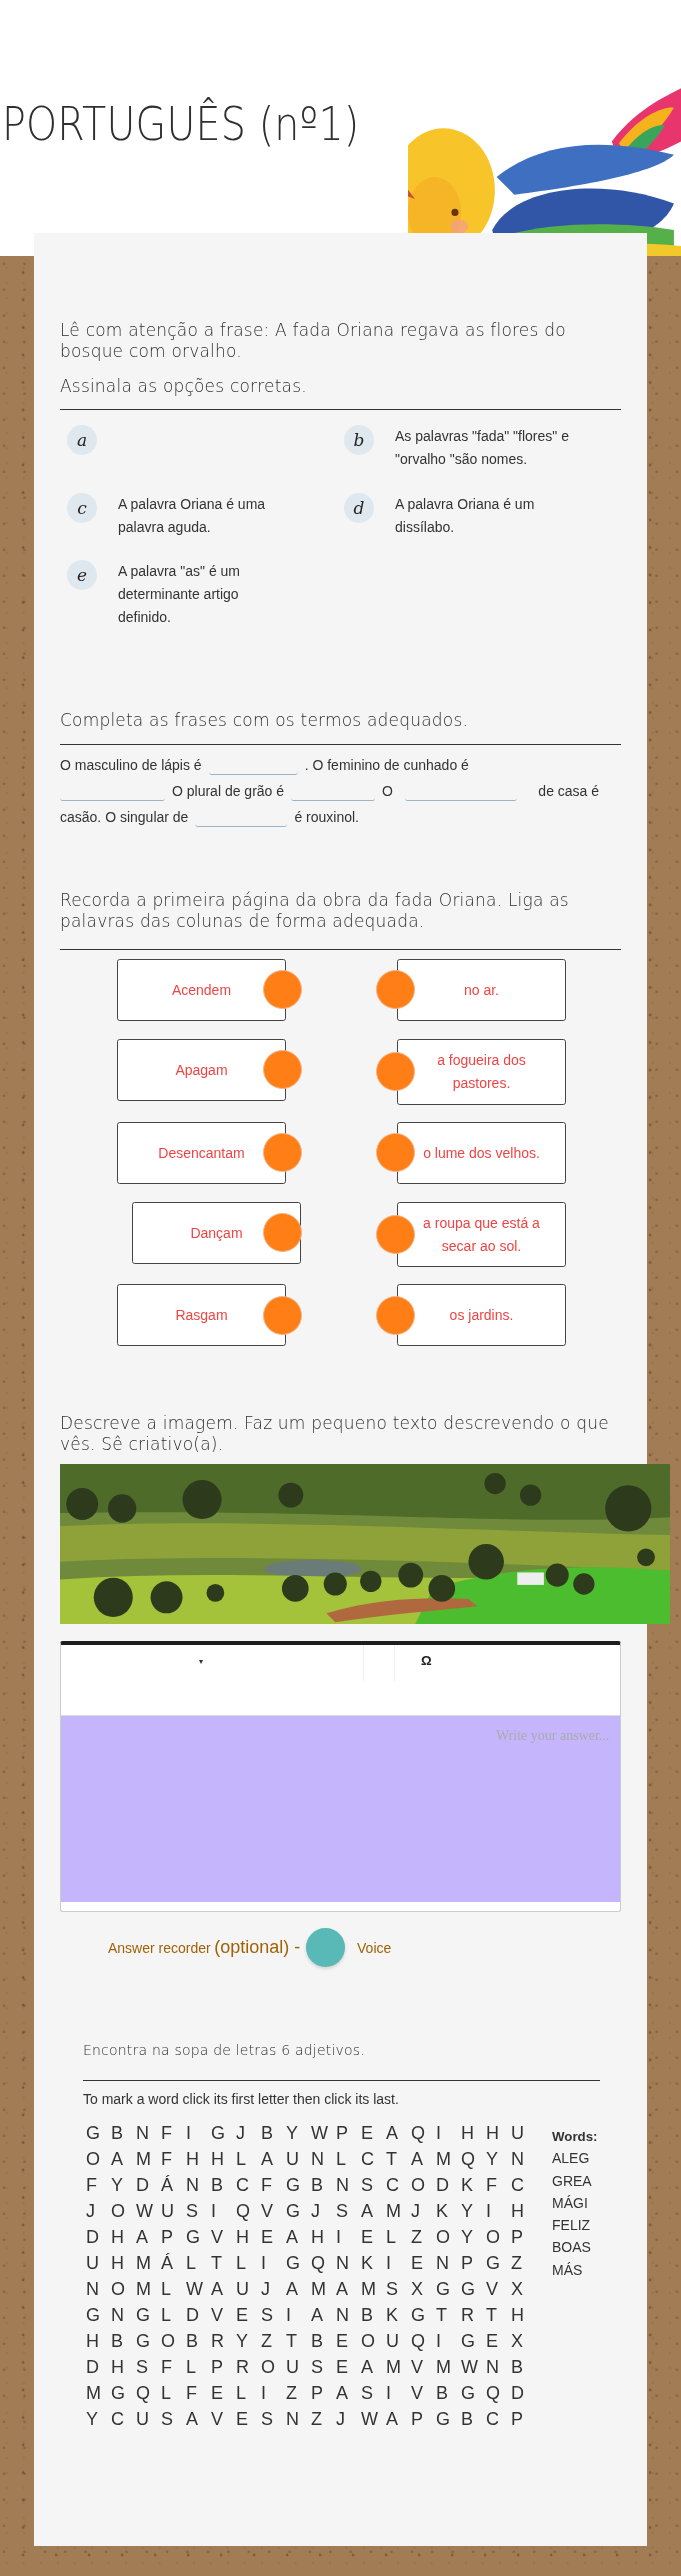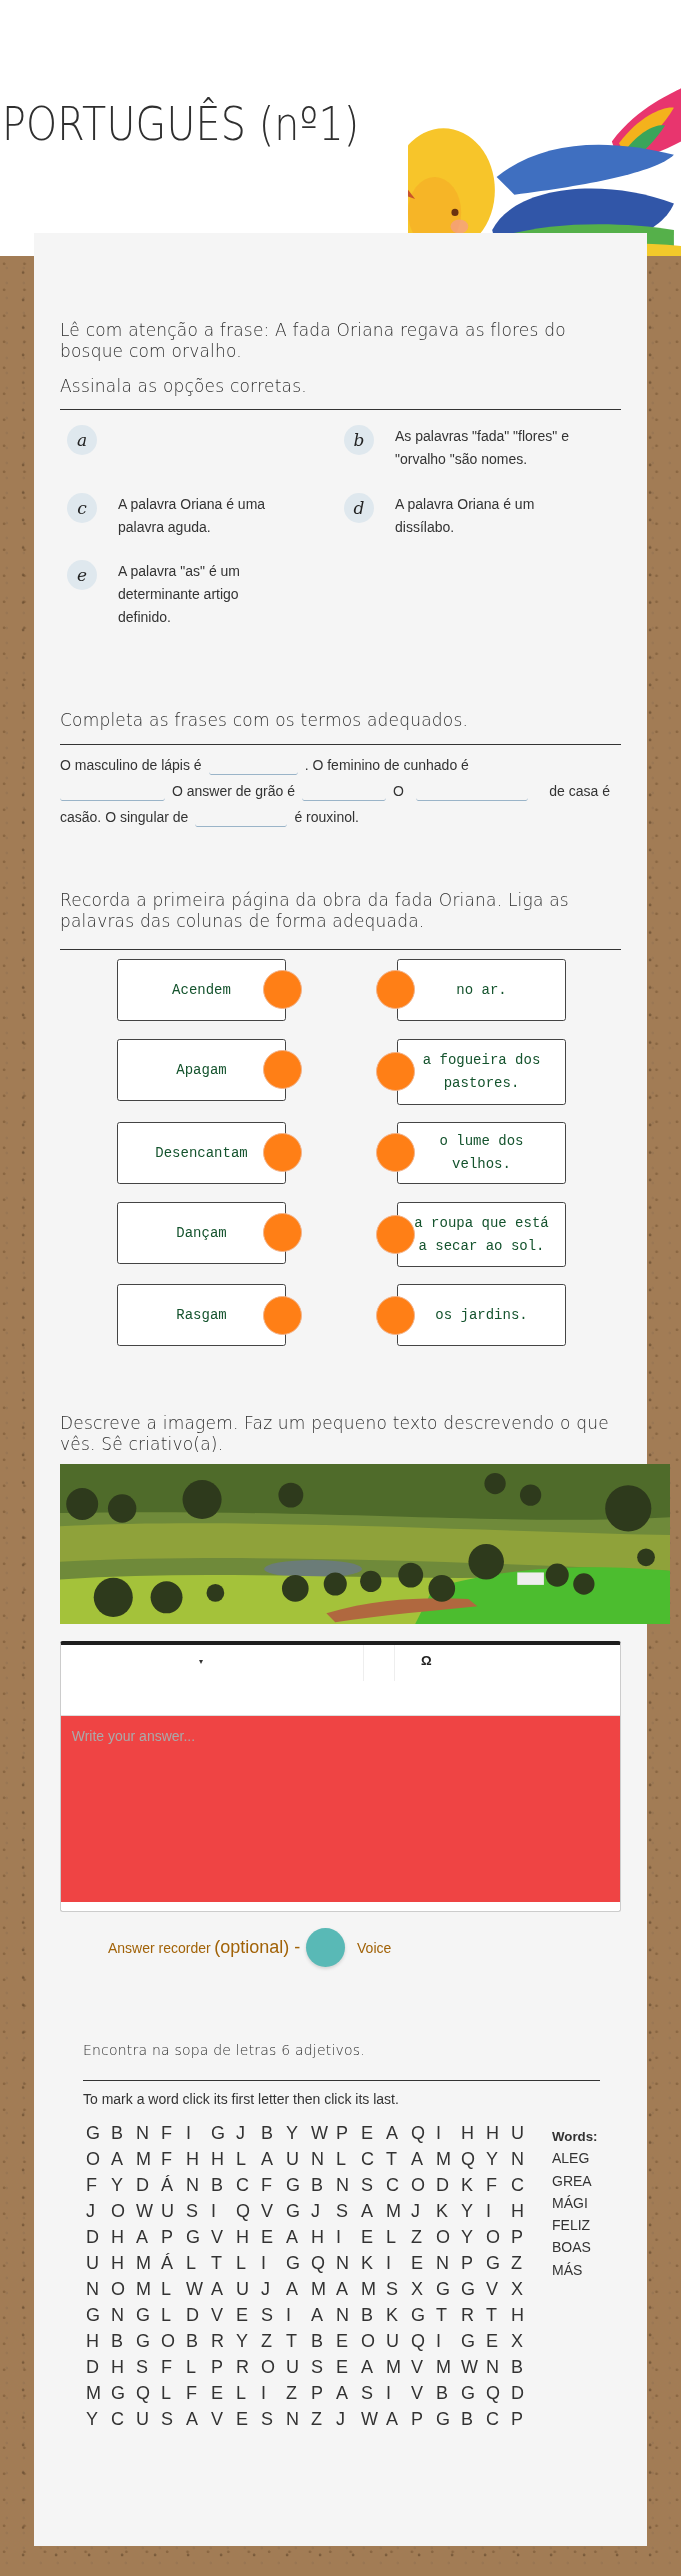--- a/index.html
+++ b/index.html
@@ -23,30 +23,30 @@
 
   .opt { position: absolute; display: flex; align-items: flex-start; width: 266px; }
   .opt .badge { width: 30px; height: 30px; border-radius: 50%; background: #dfe8ee; display: flex; align-items: center; justify-content: center;
     font-family: "DejaVu Serif", serif; font-style: italic; font-size: 17px; color: #222; flex-shrink: 0; margin-top: 0px; }
   .opt .otext { margin-left: 21px; font-size: 14px; line-height: 23px; color: #333; width: 169px; }
 
   .fill { position: absolute; left: 60px; width: 561px; font-size: 14px; line-height: 26px; color: #333; }
   .blank { display: inline-block; height: 18px; border-bottom: 0.9px solid #9ab4c8; vertical-align: middle; margin: 0 7px; border-radius: 0 0 3.6px 3.6px; }
 
   .mbox { position: absolute; width: 169px; background: #fff; border: 0.9px solid #444; border-radius: 2.7px; display: flex; align-items: center; justify-content: center;
-    text-align: center; font-size: 14px; line-height: 23px; color: #14532d; padding: 0 16px; font-family: Liberation Mono, monospace; }
+    text-align: center; font-size: 14px; line-height: 23px; color: #ef4444; padding: 0 16px; }
   .dot { position: absolute; width: 39px; height: 39px; border-radius: 50%; background: #ff7f16; border: 1.8px solid #f3b38a; }
 
   .landscape { position: absolute; left: 60px; top: 1464px; width: 610px; height: 160px; overflow: hidden; }
   .editor { position: absolute; left: 60px; top: 1641px; width: 561px; height: 271px; background: #fff; border: 0.9px solid #ccc; border-top: 4.4px solid #1e1e1e; border-radius: 2.7px; }
   .toolbar { height: 71px; border-bottom: 1.8px solid #ddd; position: relative; }
   .tb-arrow { position: absolute; left: 138px; top: 11.5px; font-size: 8px; color: #333; }
   .tb-sep { position: absolute; left: 302px; top: 0; width: 32px; height: 36px; border-left: 0.9px solid #eee; border-right: 0.9px solid #eee; }
   .tb-omega { position: absolute; left: 360px; top: 8px; font-size: 13.3px; font-weight: bold; color: #222; }
-  .answer { display: block; width: 100%; height: 186px; border: none; outline: none; padding: 12.4px 10.7px; font-family: Liberation Sans, sans-serif; font-size: 14px; color: #333; background: #ef4444; resize: none; }
+  .answer { display: block; width: 100%; height: 186px; border: none; outline: none; padding: 12.4px 10.7px; font-family: Liberation Serif, serif; font-size: 14px; color: #333; background: #c4b5fd; resize: none; text-align: right; }
   .answer::placeholder { color: #aaa; }
   .recorder { position: absolute; left: 60px; top: 1928px; display: flex; align-items: center; font-weight: normal; font-size: 14px; color: #a16207; margin-left: 48px; }
   .recorder small { font-size: 18px; margin-left: 3.6px; }
   .rec-btn { width: 39px; height: 39px; border-radius: 50%; background: #59b9b6; margin: 0 12.4px 0 5.3px; box-shadow: 0 1.8px 3.6px rgba(0,0,0,0.15); }
 
   .ws-title { position: absolute; left: 83px; top: 2042px; font-size: 14px; }
   .ws-rule { position: absolute; left: 83px; top: 2080px; width: 517px; height: 0.9px; background: #333; }
   .ws-hint { position: absolute; left: 83px; top: 2091px; font-size: 14px; color: #333; text-align: right; }
   .grid { position: absolute; left: 86px; top: 2123px; }
   .grid-row { display: flex; height: 26px; }
@@ -100,30 +100,30 @@
 </div>
 <div class="opt" style="left:67px; top:560px;">
   <span class="badge">e</span>
   <span class="otext" style="width:151px;">A palavra "as" é um determinante artigo definido.</span>
 </div>
 
 <div class="qtitle hand" style="top:710px;">Completa as frases com  os termos adequados.</div>
 <div class="rule" style="top:744px;"></div>
 <div class="fill" style="top:752px;">
   <span>O masculino de lápis é</span><span class="blank" style="width:89px;"></span><span>. O feminino de cunhado é</span>
-  <br><span class="blank" style="width:105px; margin-left:0;"></span><span>O answer de grão é</span><span class="blank" style="width:84px;"></span><span>O</span><span class="blank" style="width:112px; margin-left:12.4px; margin-right:21px;"></span><span>de casa é casão. O singular de</span><span class="blank" style="width:92px;"></span><span>é rouxinol.</span>
+  <br><span class="blank" style="width:105px; margin-left:0;"></span><span>O plural de grão é</span><span class="blank" style="width:84px;"></span><span>O</span><span class="blank" style="width:112px; margin-left:12.4px; margin-right:21px;"></span><span>de casa é casão. O singular de</span><span class="blank" style="width:92px;"></span><span>é rouxinol.</span>
 </div>
 
 <div class="qtitle hand" style="top:890px;">Recorda  a  primeira página da  obra da fada Oriana. Liga as palavras das colunas de forma adequada.</div>
 <div class="rule" style="top:949px;"></div>
 
 <div class="mbox" style="left:117px; top:959px; height:62px;">Acendem</div>
 <div class="mbox" style="left:117px; top:1039px; height:62px;text-align:right;">Apagam</div>
 <div class="mbox" style="left:117px; top:1122px; height:62px;">Desencantam</div>
-<div class="mbox" style="left:117px; top:1202px; height:62px;">Dançam</div>
+<div class="mbox" style="left:132px; top:1202px; height:62px;">Dançam</div>
 <div class="mbox" style="left:117px; top:1284px; height:62px;">Rasgam</div>
 
 <div class="mbox" style="left:397px; top:959px; height:62px;">no ar.</div>
 <div class="mbox" style="left:397px; top:1039px; height:66px;">a fogueira dos pastores.</div>
 <div class="mbox" style="left:397px; top:1122px; height:62px;">o lume dos velhos.</div>
 <div class="mbox" style="left:397px; top:1202px; height:65px;">a roupa que está a secar ao sol.</div>
 <div class="mbox" style="left:397px; top:1284px; height:62px;">os jardins.</div>
 
 <div class="dot" style="left:263px; top:970px;"></div>
 <div class="dot" style="left:263px; top:1050px;"></div>

